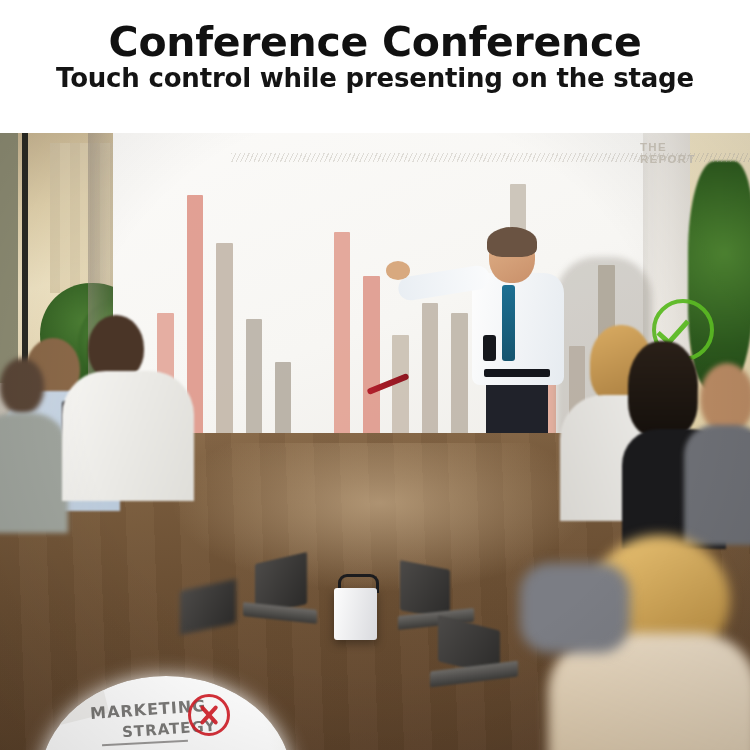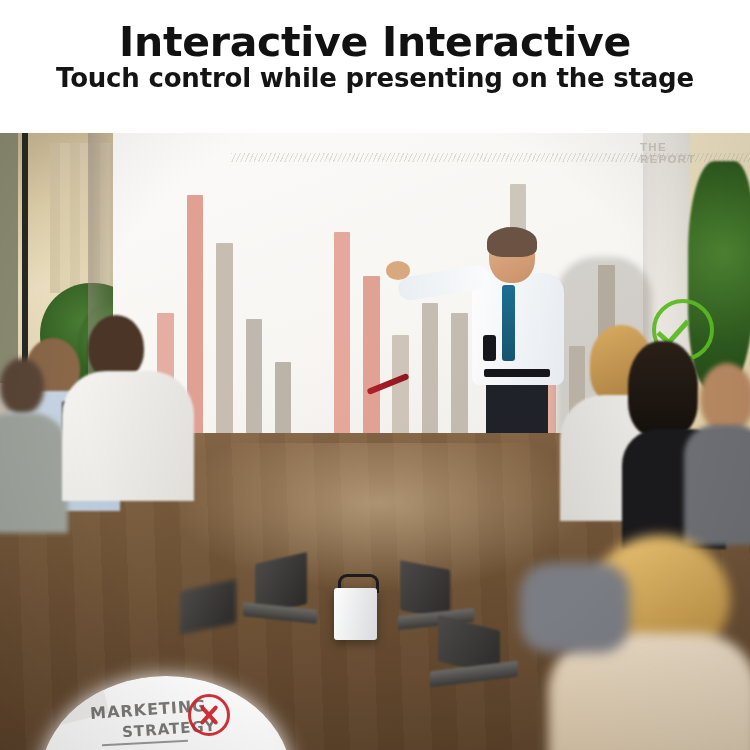--- a/index.html
+++ b/index.html
@@ -125,21 +125,21 @@
 
   .vign{position:absolute;left:0;top:0;width:750px;height:617px;pointer-events:none;
         background:radial-gradient(ellipse at 50% 42%,rgba(0,0,0,0) 55%,rgba(0,0,0,.13) 100%);}
 </style>
 </head>
 <body>
 
 <div id="page">
 
   <div class="header">
-    <div class="title">Interactive Interactive</div>
+    <div class="title">Conference Conference</div>
     <div class="subtitle">Touch control while presenting on the stage</div>
   </div>
 
   <div class="photo">
 
     <div class="wall"></div>
     <div class="pillarR"></div>
 
     <div class="winL">
       <div class="bldg"></div>

